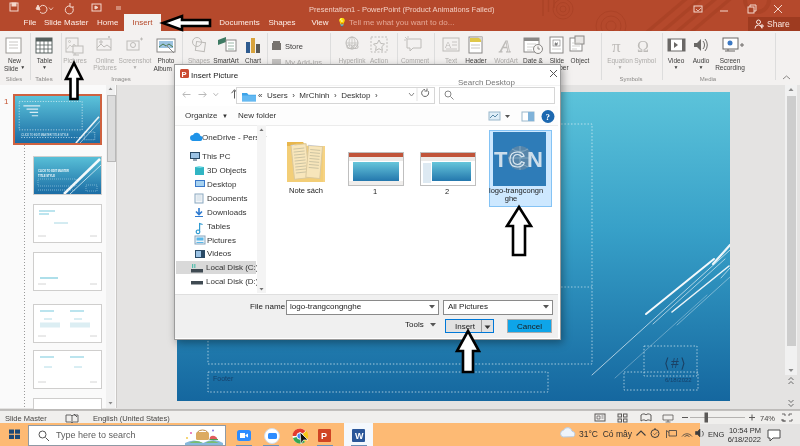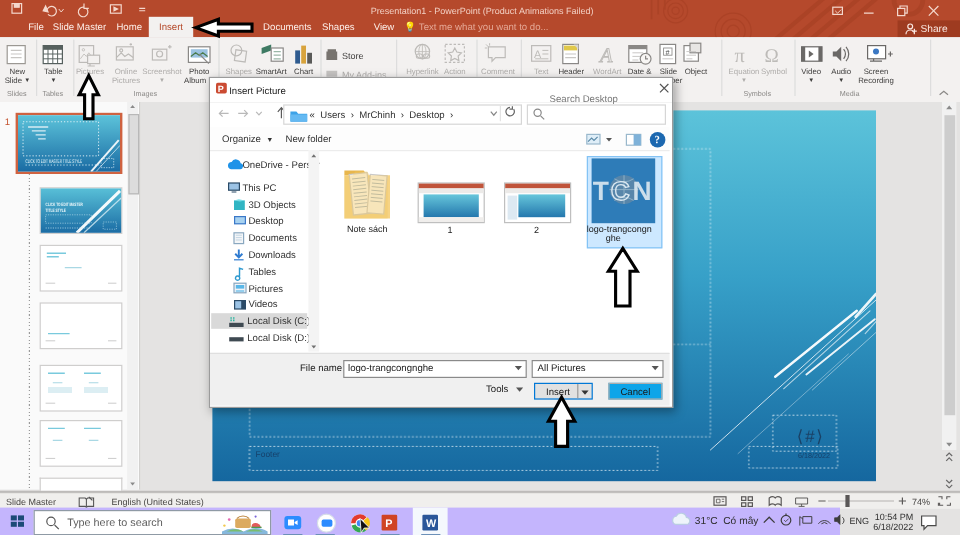--- a/index.html
+++ b/index.html
@@ -27,21 +27,21 @@
   #slide{position:absolute;left:60px;top:7px;width:553px;height:309px;
          background:linear-gradient(180deg,#5cc3da 0%,#37a0c8 45%,#15679f 100%);}
   
   #dialog{left:174px;top:64px;width:385px;height:274px;background:#fff;
           border:1px solid #9b9b9b;box-shadow:2px 3px 8px rgba(0,0,0,.35);font-size:8px;color:#222;}
   .dtxt{position:absolute;white-space:nowrap;}
   
   #statusbar{left:0;top:410px;width:800px;height:13px;background:#f0efed;border-top:1px solid #c2c0be;
              font-size:7.5px;color:#484644;}
   
-  #taskbar{left:0;top:423px;width:700px;height:23px;background:#c4b5fd;font-size:8px;color:#2f2f2f;}
+  #taskbar{left:0;top:423px;width:700px;height:23px;background:#fdba74;font-size:8px;color:#2f2f2f;}
 </style>
 </head>
 <body>
 <div id="app">
   <div id="titlebar" class="abs">
     <svg width="800" height="31" style="position:absolute;left:0;top:0">
 
       <g stroke="#aa4226" fill="none" opacity="0.85">
         <circle cx="563" cy="9" r="3"></circle>
           <circle cx="563" cy="9" r="6.5"></circle>
@@ -96,21 +96,21 @@
       <span style="position:absolute;left:19px">Share</span>
       </div>
 
     <div class="tab" style="left:15px;width:30px">File</div>
     <div class="tab" style="left:44px;width:37px">Slide Master</div>
     <div class="tab" style="left:97px;width:20px">Home</div>
     <div class="tab" id="tab-insert" style="left:124px;width:37px">Insert</div>
     <div class="tab" style="left:216px;width:47px">Documents</div>
     <div class="tab" style="left:268px;width:28px">Shapes</div>
     <div class="tab" style="left:310px;width:20px">View</div>
-    <div class="tab" style="left:337px;width:120px;color:#e5a896;text-align:left">💡 Text me what you want to do...</div>
+    <div class="tab" style="left:337px;width:120px;color:#e5a896;text-align:left">💡 Tell me what you want to do...</div>
   </div>
   <div id="ribbon" class="abs">
     <svg width="800" height="54" style="position:absolute;left:0;top:0">
 
       <g>
           <rect x="6" y="7" width="15" height="15" fill="#fff" stroke="#9b9893"></rect>
          <path d="M9 11 h9 M9 14 h9 M9 17 h9" stroke="#c8c6c3"></path>
         </g>
 
       <g>

